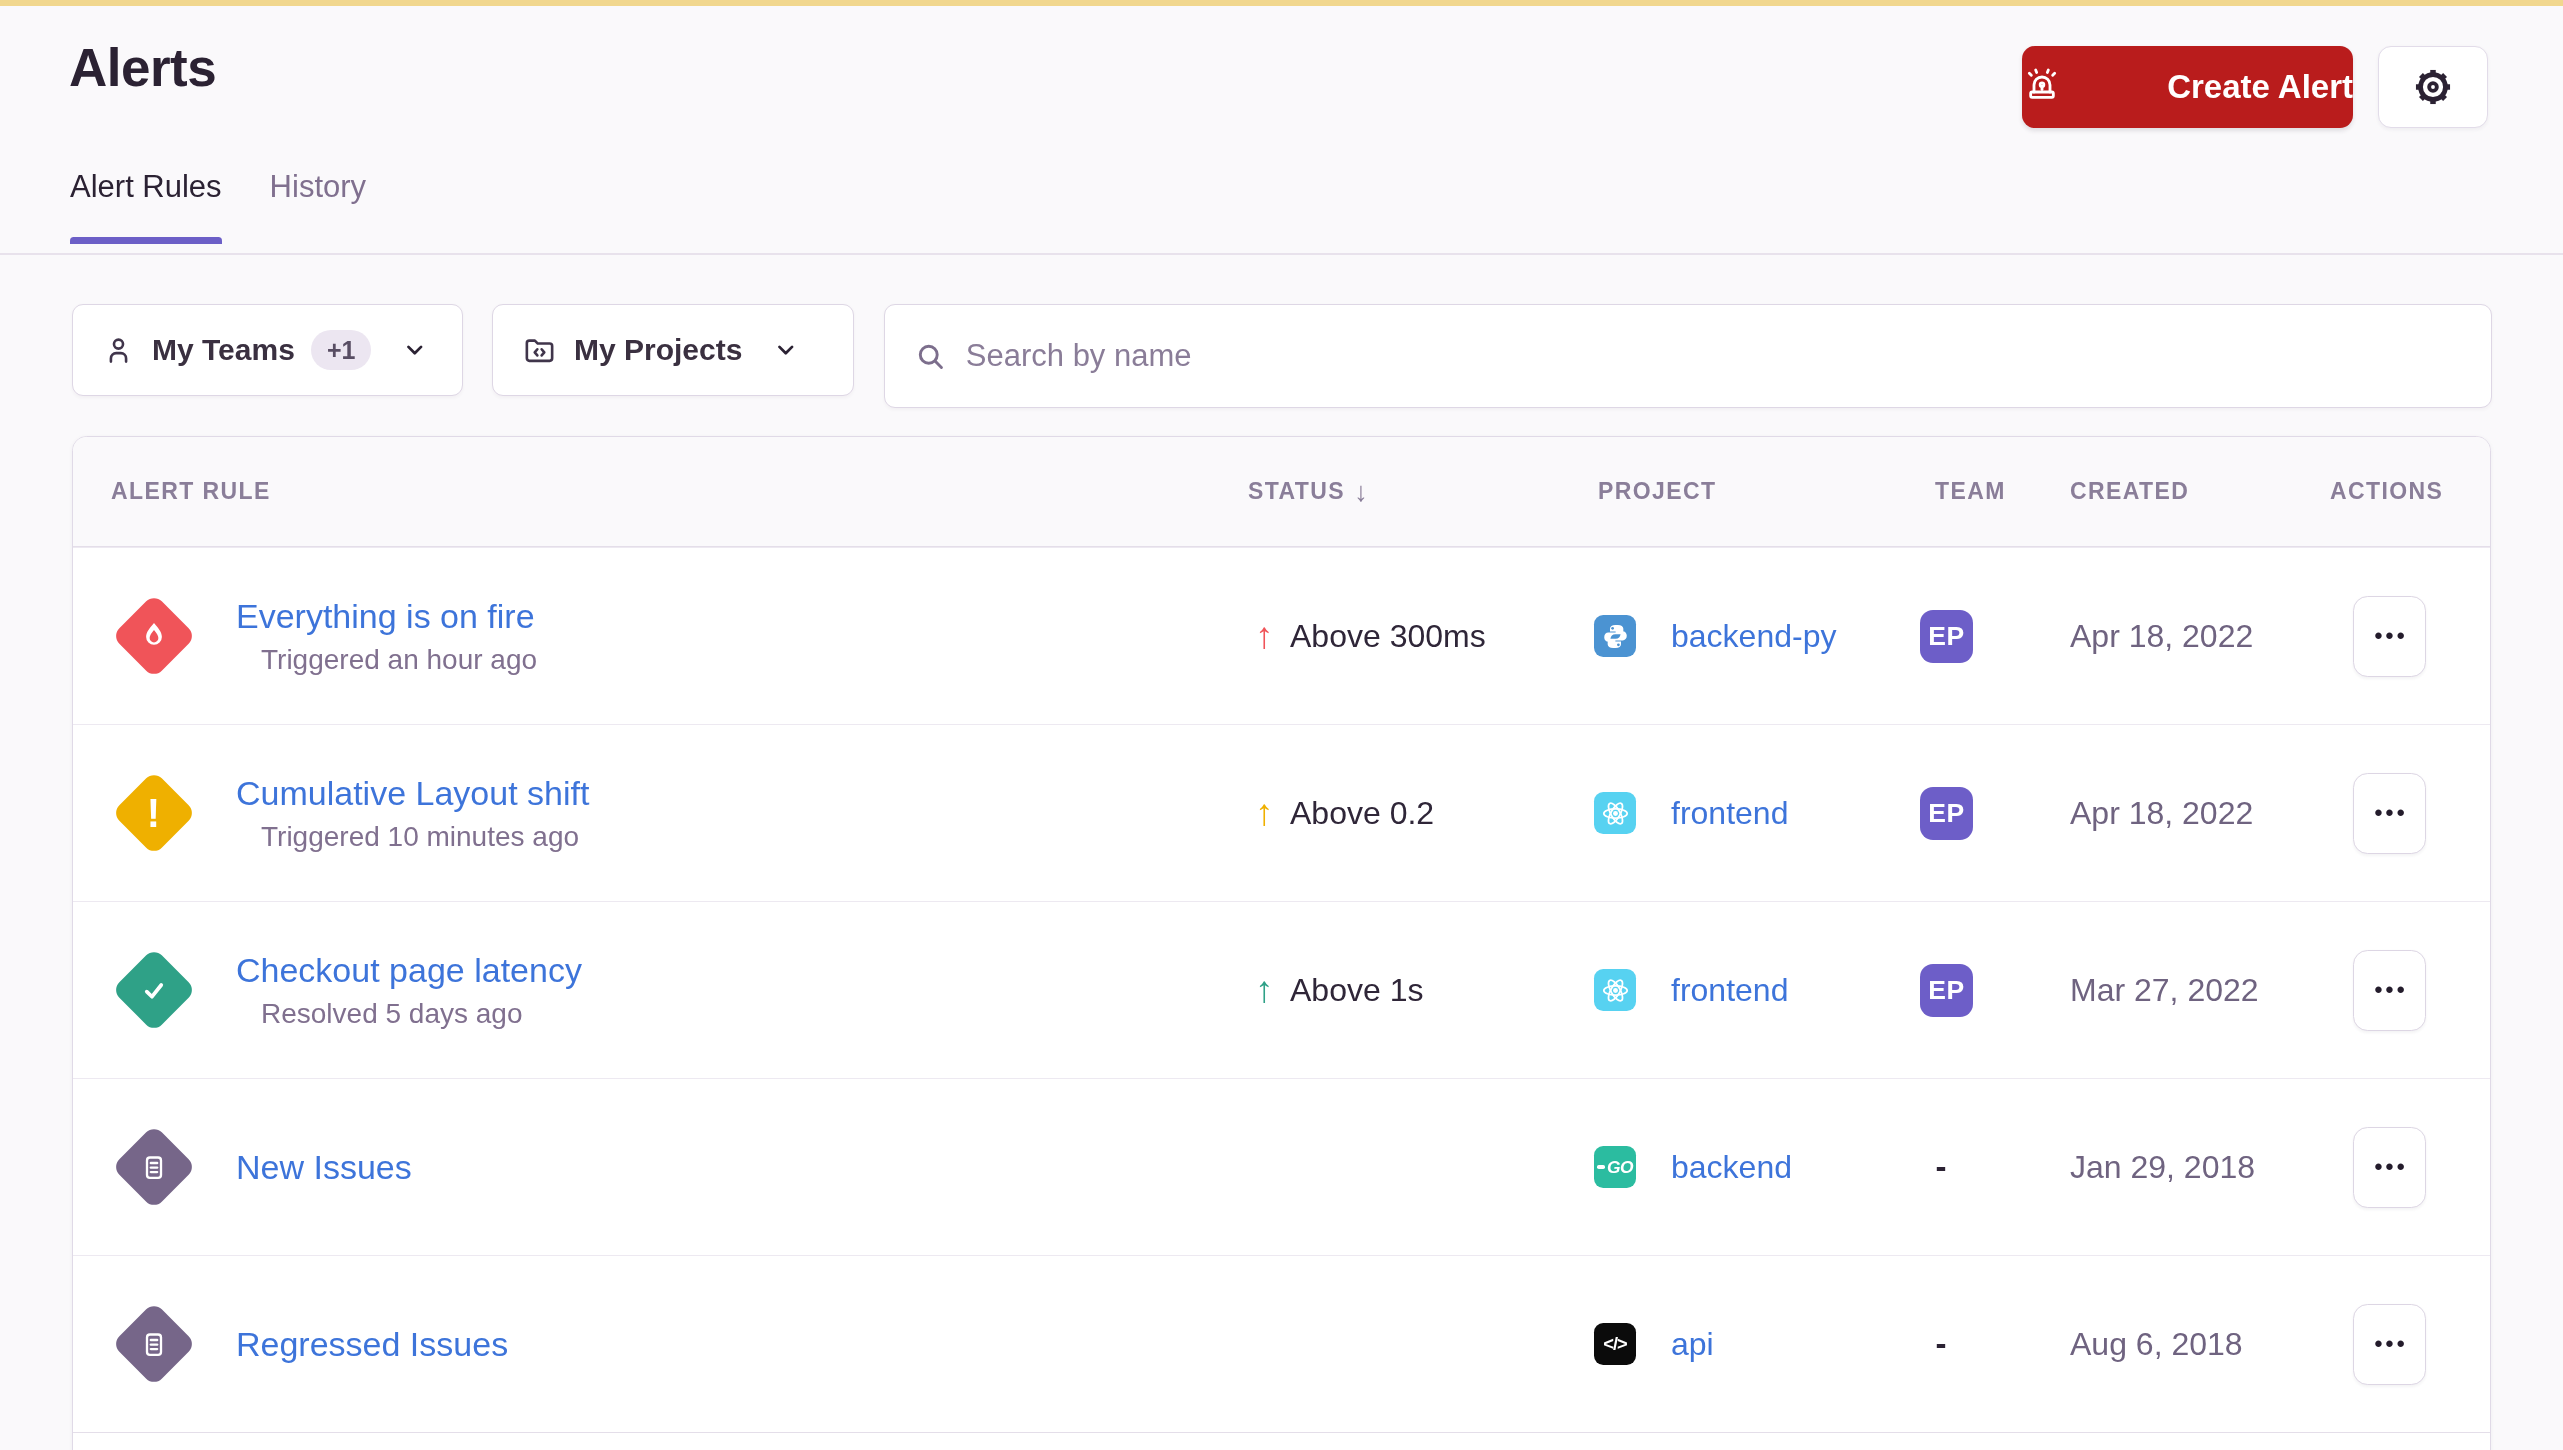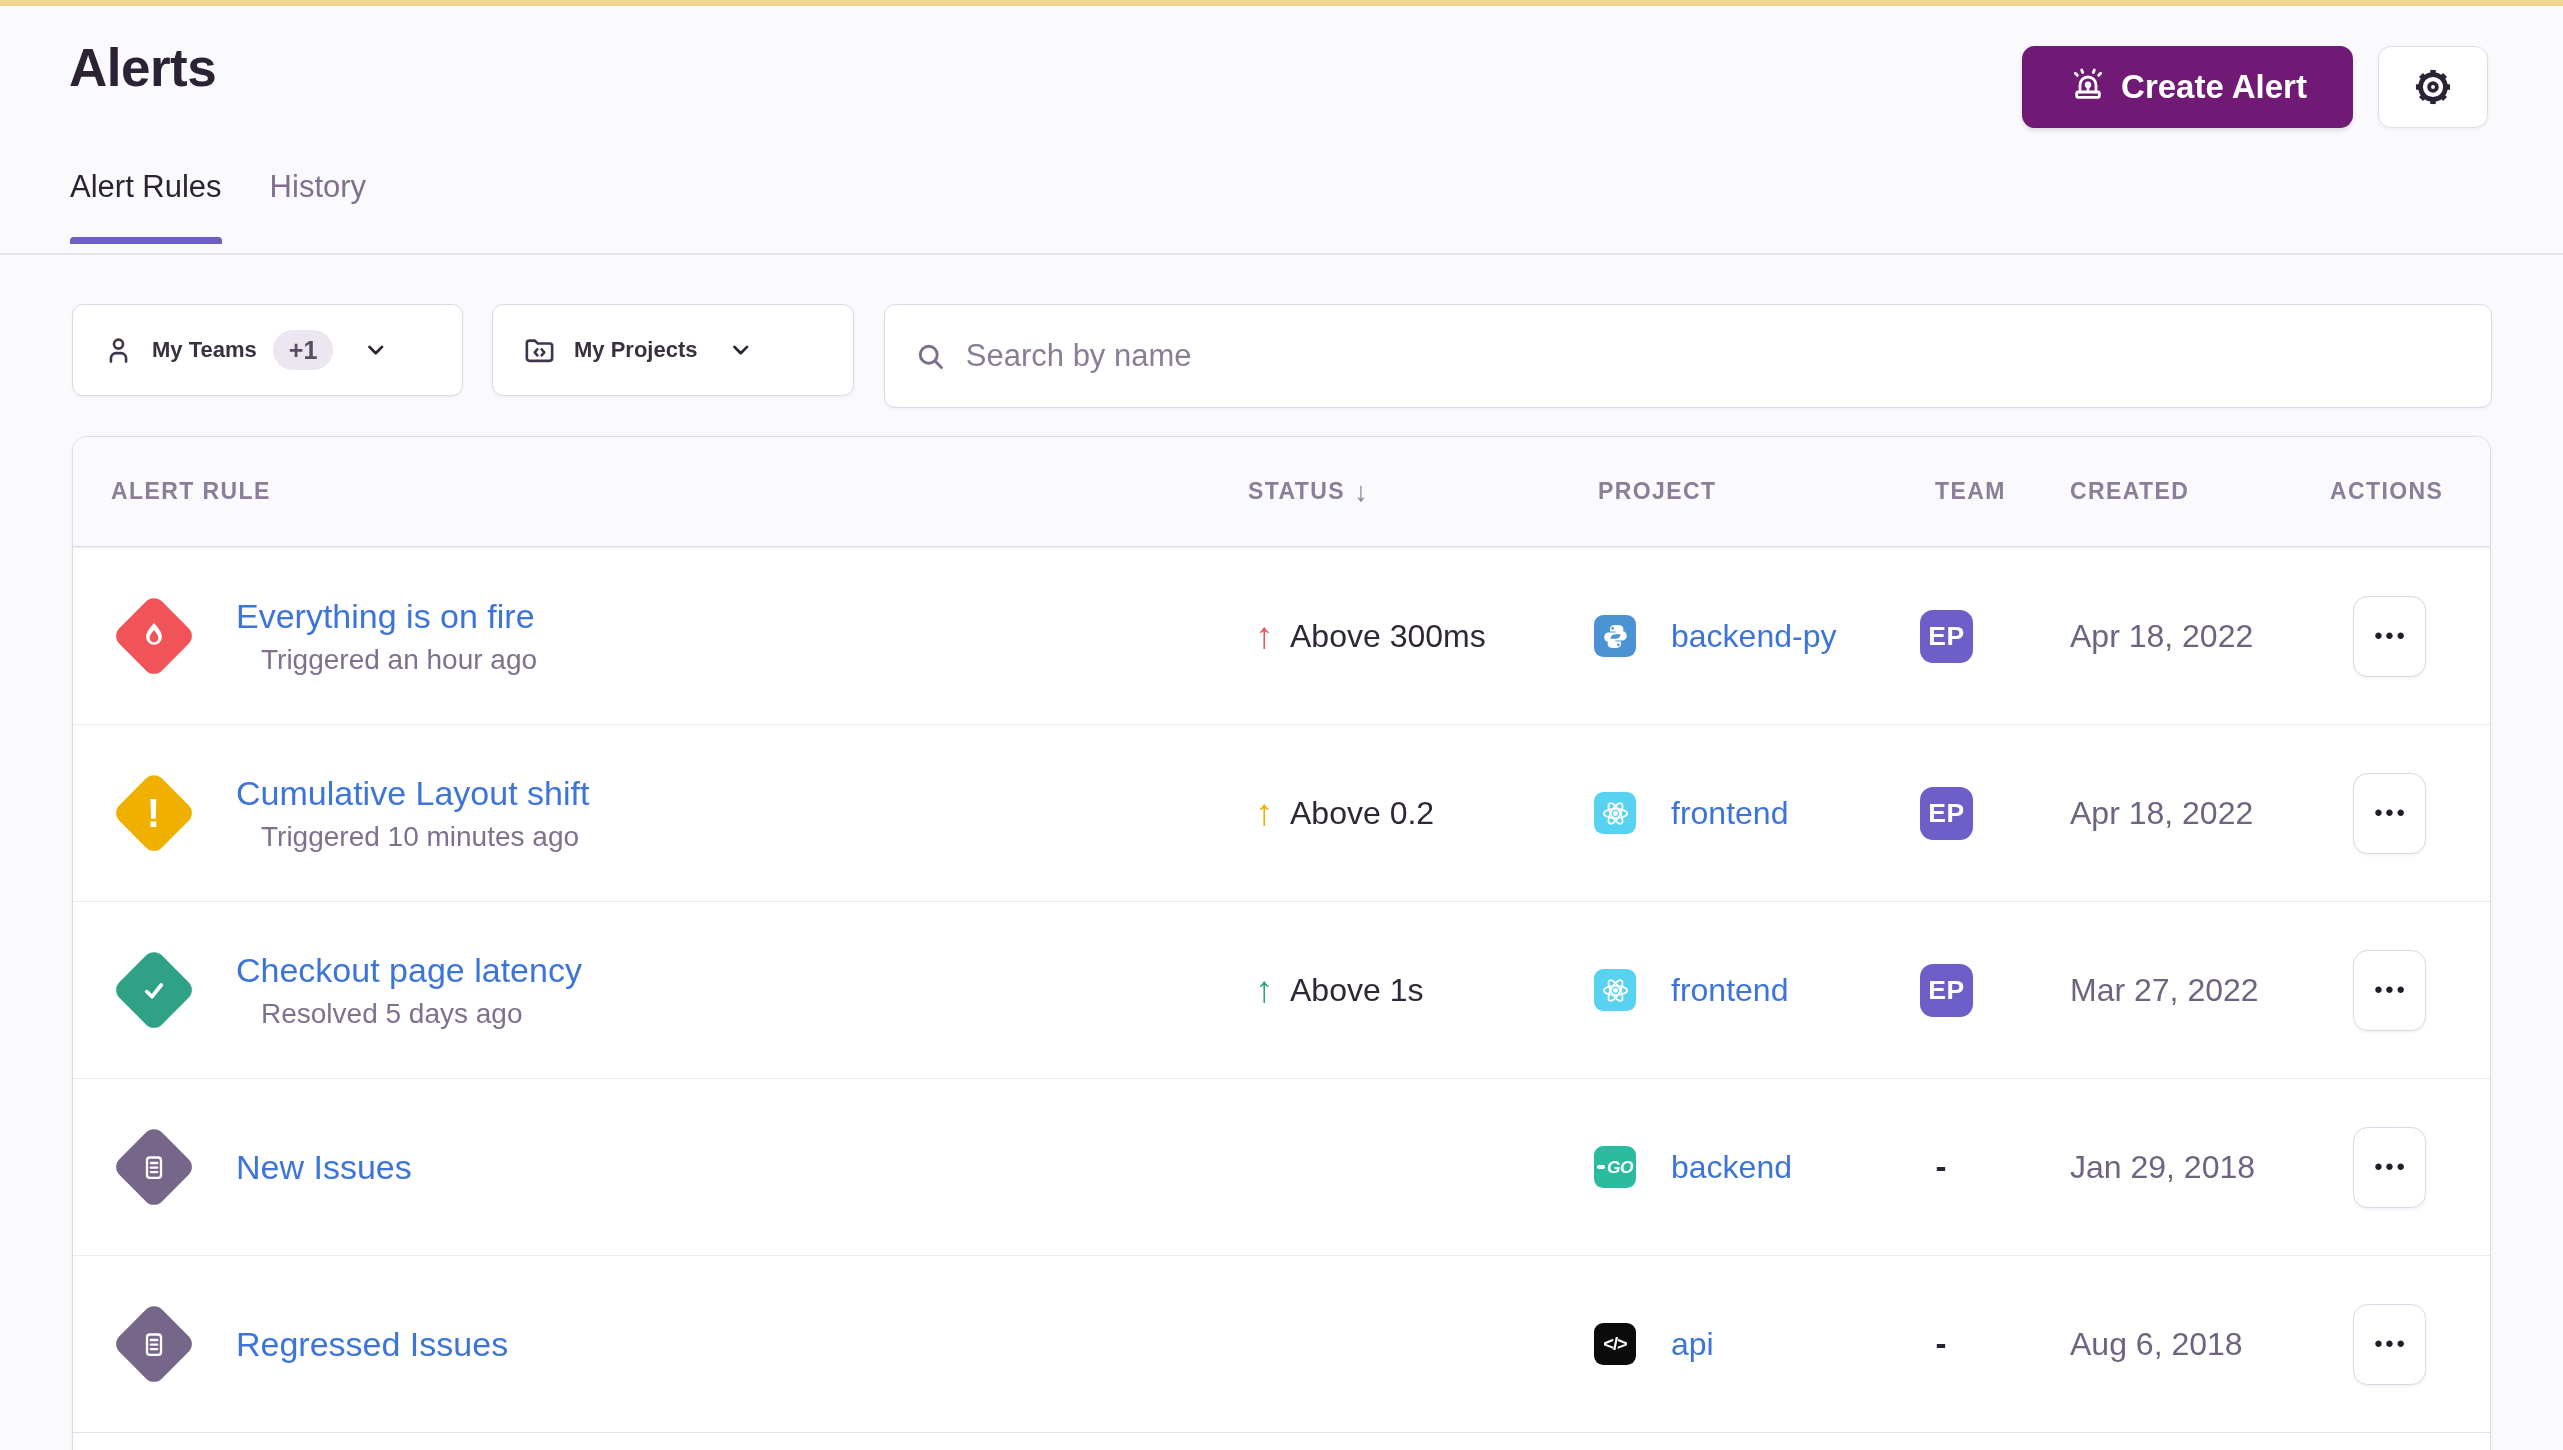--- a/index.html
+++ b/index.html
@@ -9,22 +9,22 @@
     background:#FAF9FB;
     position:relative;
     color:#2B2233;
   }
   .banner { position:absolute; top:0; left:0; width:100%; height:6.4px; background:#F1D78E; }
 
   
   .page-title { position:absolute; top:37px; left:69px; font-size:53px; font-weight:700; letter-spacing:-0.5px; color:#2B2233; }
   .top-actions { position:absolute; top:46px; right:75px; display:flex; gap:25px; }
   .btn-primary {
-    display:flex; align-items:center; justify-content:center; gap:13px;
-    width:331px; height:82px; background:#701a75; border:none; border-radius:13px;
+    display:flex; align-items:center; justify-content:space-between; gap:13px;
+    width:331px; height:82px; background:#b91c1c; border:none; border-radius:13px;
     color:#fff; font-family:inherit; font-size:33px; font-weight:600; cursor:pointer;
     box-shadow:0 2.7px 4.6px rgba(43,34,51,.12);
   }
   .btn-icon {
     display:flex; align-items:center; justify-content:center;
     width:110px; height:82px; background:#fff; border:1.8px solid #E2DCE9; border-radius:13px;
     cursor:pointer; box-shadow:0 1.8px 3.7px rgba(43,34,51,.05);
   }
   .icon { display:inline-flex; align-items:center; justify-content:center; }
 
@@ -35,21 +35,21 @@
   .tab.active::after { content:""; position:absolute; left:0; right:0; bottom:0; height:7.3px; background:#6C5FC7; border-radius:3.7px 3.7px 0 0; }
   .tabs-divider { position:absolute; top:253px; left:0; width:100%; height:1.8px; background:#E8E2EC; }
 
   
   .filter-row { position:absolute; top:304px; left:72px; }
   .filter-btn {
     position:absolute; top:0; height:92px; background:#fff; border:1.8px solid #DED7E5; border-radius:11px;
     display:flex; align-items:center; padding:0 27.5px; gap:16.5px; cursor:pointer; font-family:inherit;
     box-shadow:0 1.8px 3.7px rgba(43,34,51,.04);
   }
-  .filter-btn .label { font-size:22px; font-weight:600; color:#3A3040; white-space:nowrap;text-align:center; }
+  .filter-btn .label { font-size:30px; font-weight:600; color:#3A3040; white-space:nowrap;text-align:center; }
   .filter-btn .chev { margin-left:13px; }
   #teams-btn { left:0; width:391px; }
   #projects-btn { left:420px; width:362px; }
   .pill { background:#ECE6F1; color:#584D63; font-size:25px; font-weight:600; padding:5.5px 15.6px; border-radius:914px; }
   .search-box {
     position:absolute; left:812px; top:0; width:1608px; height:104px; background:#fff;
     border:1.8px solid #DED7E5; border-radius:11px; display:flex; align-items:center; padding:0 27.5px; gap:18.3px;
     box-shadow:0 1.8px 3.7px rgba(43,34,51,.04);
   }
   .search-box input {

